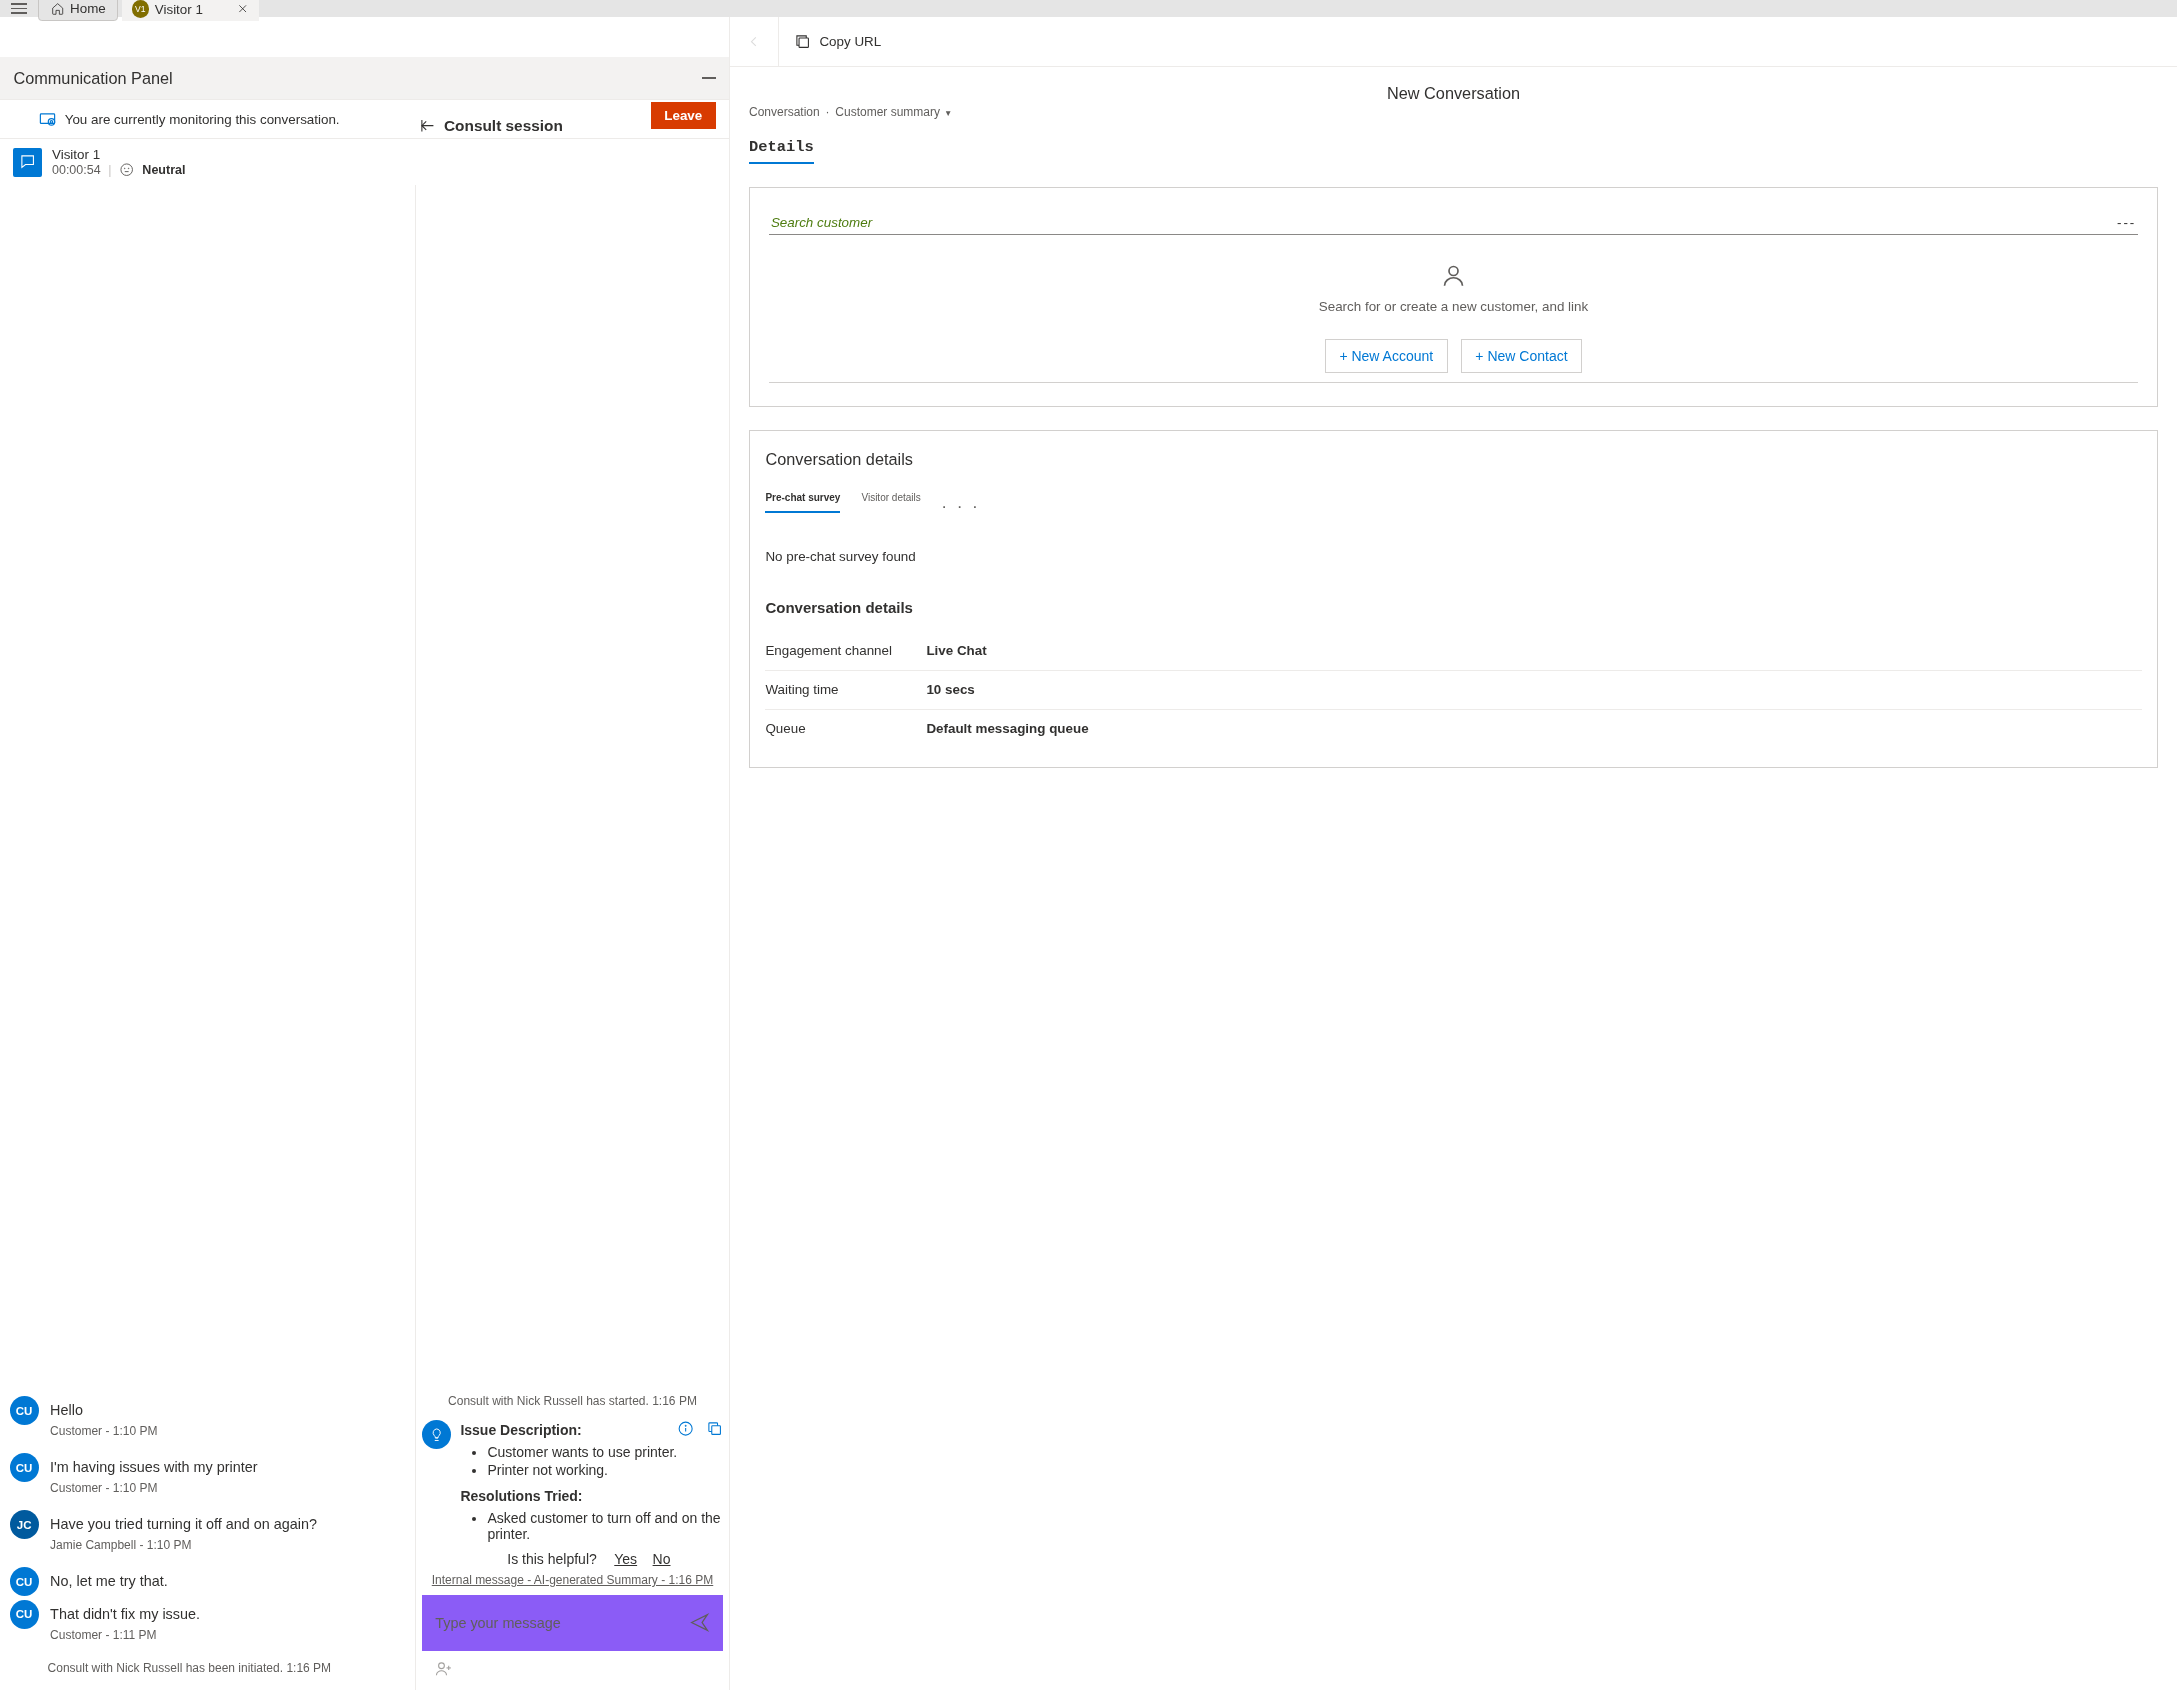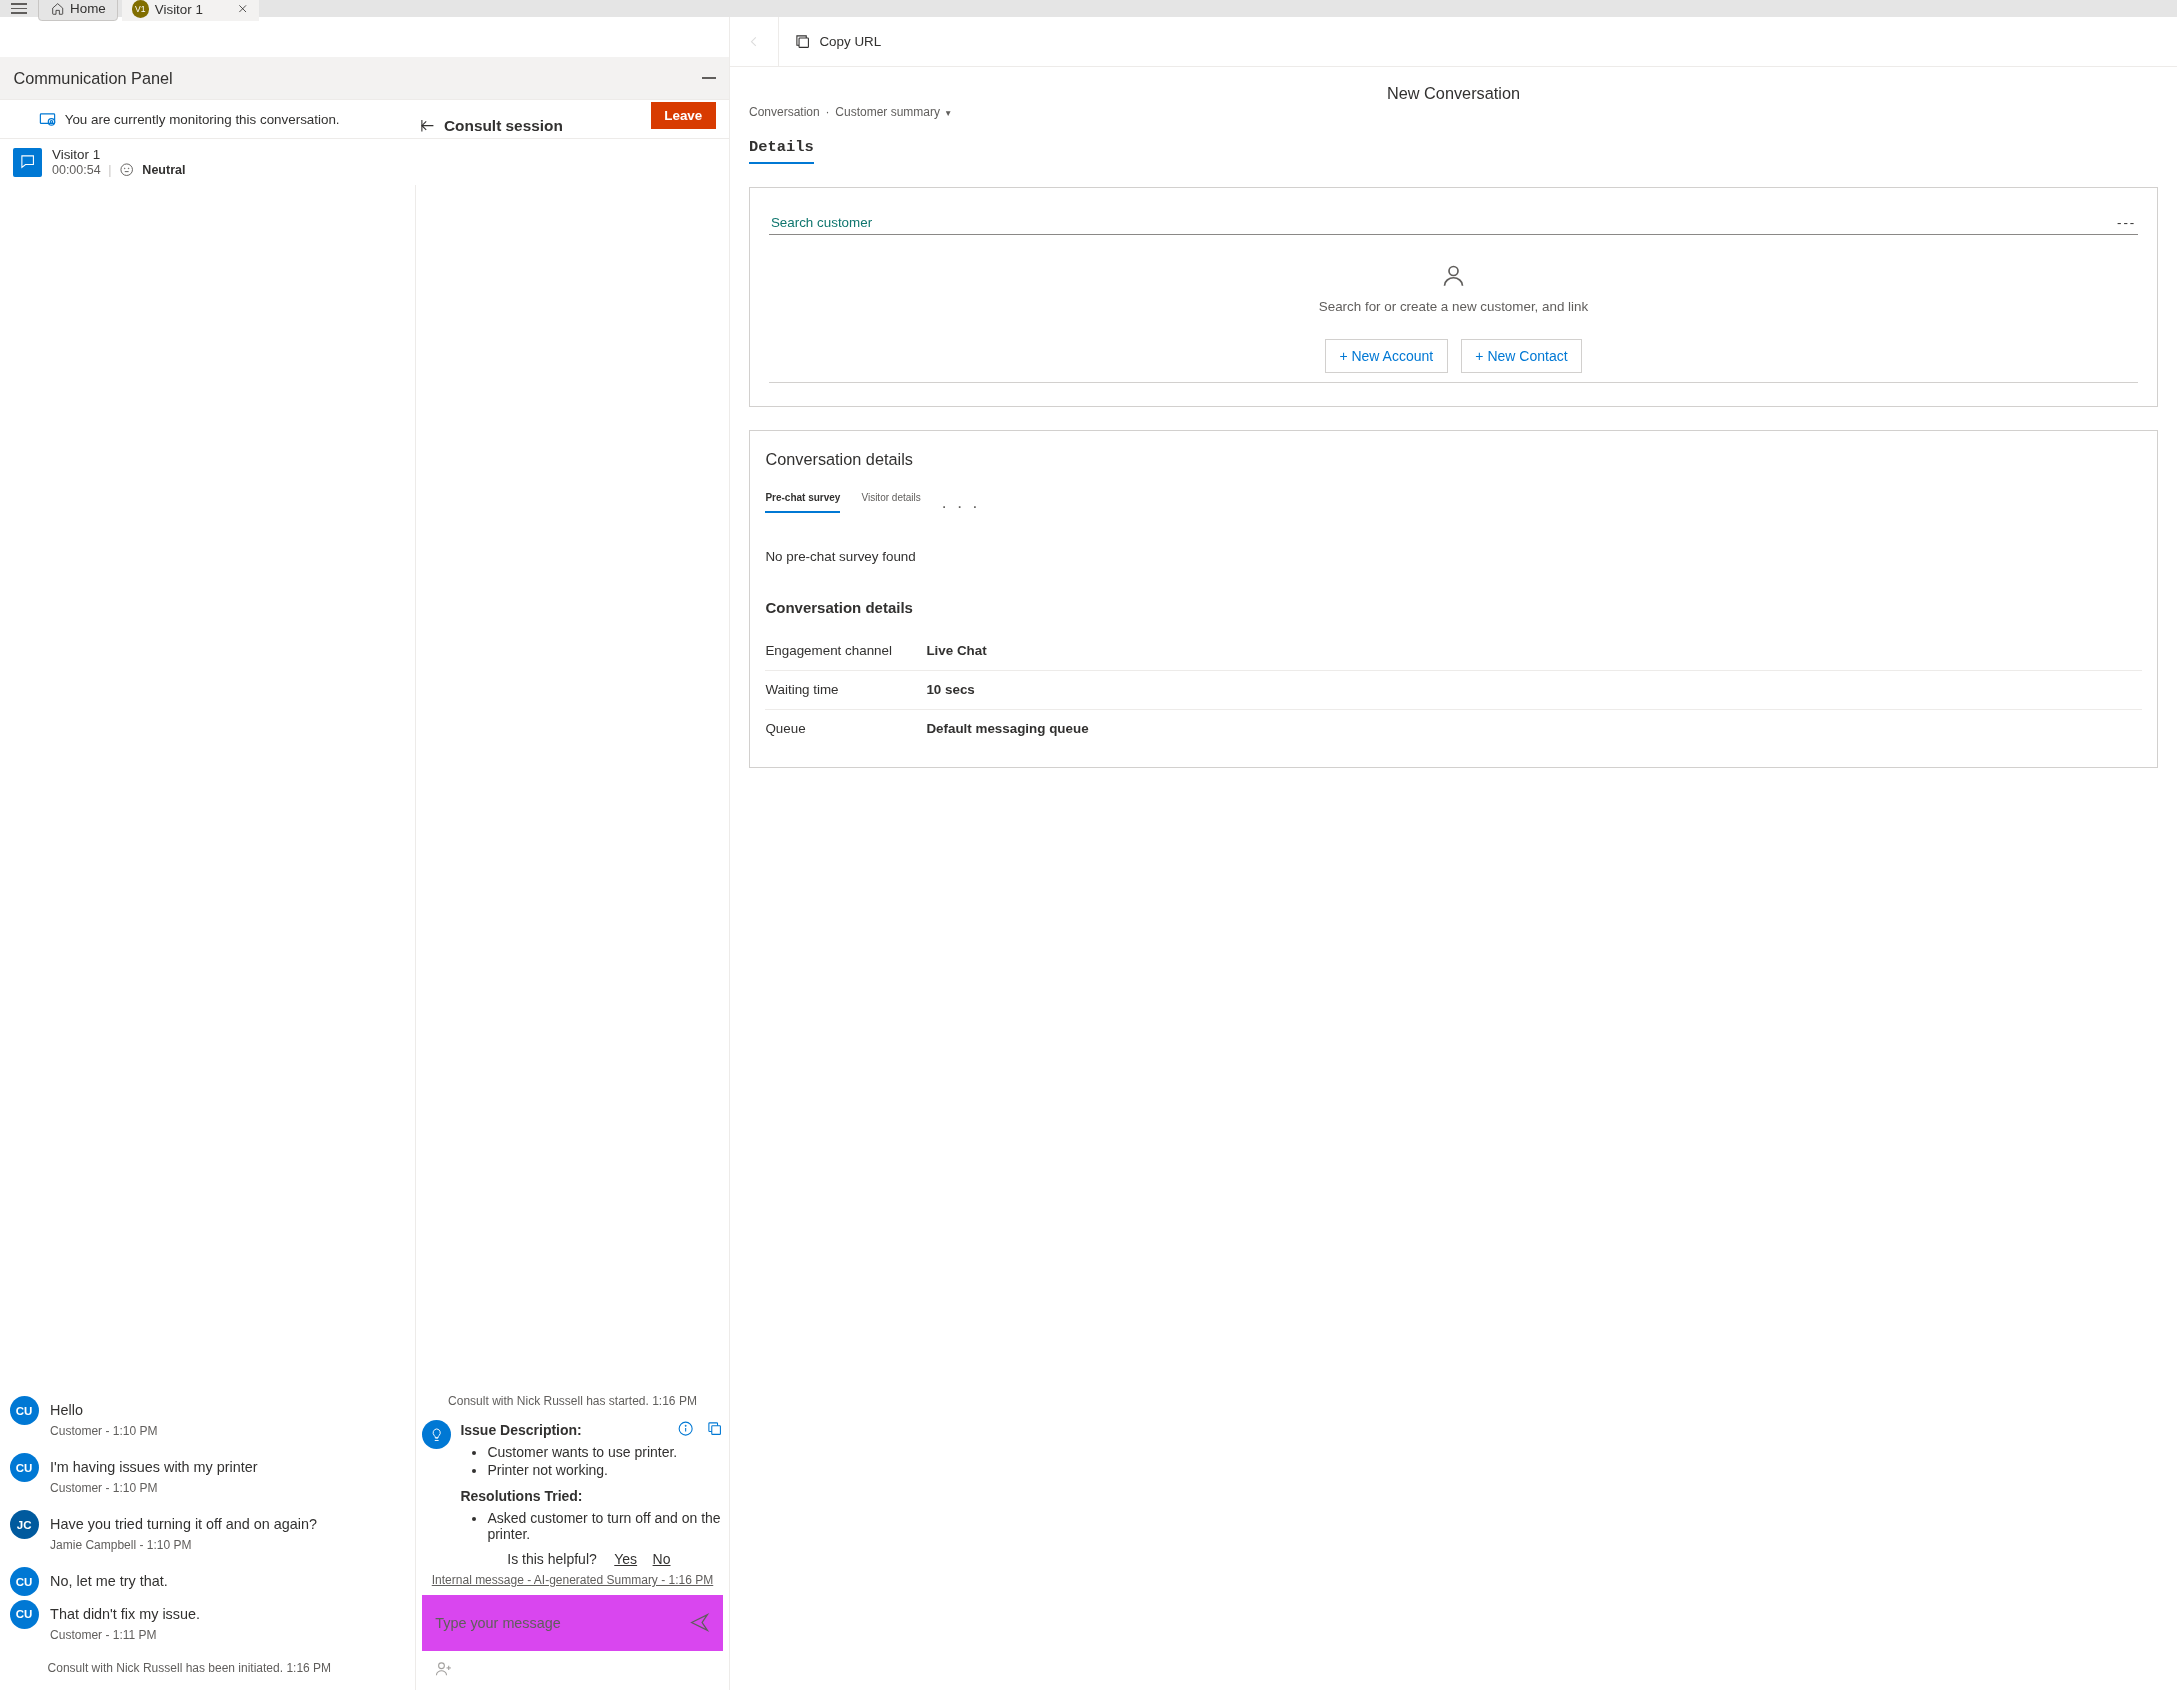--- a/index.html
+++ b/index.html
@@ -72,21 +72,21 @@
 .ai-content { flex: 1; font-size: 14px; }
 .ai-content h4 { font-weight: 600; font-size: 14px; margin-top: 1.9px; }
 .ai-content ul { margin: 5.8px 0 9.6px 27px; }
 .ai-content li { margin-bottom: 2.9px; }
 .ai-actions { float: right; display: flex; gap: 11.5px; }
 .ai-actions svg { width: 17.3px; height: 17.3px; color: #0078d4; cursor: pointer; }
 .ai-feedback { text-align: center; margin-top: 7.7px; }
 .ai-feedback a { text-decoration: underline; margin: 0 5.8px; cursor: pointer; }
 .internal-meta { font-size: 12px; color: #605e5c; text-align: center; margin-top: 5.8px; text-decoration: underline; }
 
-.compose { background: #d946ef; margin-top: 7.7px; padding: 17.3px 13.4px; display: flex; align-items: center; }
+.compose { background: #8b5cf6; margin-top: 7.7px; padding: 17.3px 13.4px; display: flex; align-items: center; }
 .compose input { flex: 1; border: none; background: transparent; font-size: 14.4px; outline: none; color: #323130; }
 .compose input::placeholder { color: #605e5c; }
 .compose-send { width: 21px; height: 21px; color: #605e5c; cursor: pointer; }
 .compose-below { padding: 9.6px 13.4px; }
 .add-people { width: 17.3px; height: 17.3px; color: #a19f9d; cursor: pointer; }
 
 
 .right-topbar { display: flex; align-items: center; height: 50px; border-bottom: 1px solid #edebe9; padding: 0 15.4px; gap: 15.4px; }
 .back-arrow { width: 17.3px; height: 17.3px; color: #dcdcdc; }
 .vdiv { width: 1px; height: 50px; background: #edebe9; }
@@ -96,21 +96,21 @@
 .record-header { padding: 17.3px 19px 5.8px 19px; }
 .record-title { font-weight: 400; font-size: 16.3px; text-align: center; }
 .record-sub { font-size: 12px; color: #605e5c; margin-top: 1.9px; display: flex; align-items: center; gap: 5.8px; }
 .record-sub .chev { font-size: 9.6px; }
 
 .details-block { padding: 13.4px 19px; }
 .details-tab { font-weight: 700; font-size: 15.4px; border-bottom: 2.9px solid #0078d4; display: inline-block; padding-bottom: 5.8px; font-family: Liberation Mono, monospace; }
 
 .customer-card { margin: 9.6px 19px; border: 1px solid #d2d0ce; padding: 23px 19px; }
 .search-row { display: flex; justify-content: space-between; border-bottom: 1px solid #8a8886; padding: 3.8px 1.9px; margin-bottom: 27px; }
-.search-label { color: #0f766e; }
+.search-label { color: #4d7c0f; font-style: italic; }
 .dashes { letter-spacing: 1.9px; color: #323130; }
 .empty-cust { text-align: center; }
 .empty-cust svg { width: 27px; height: 27px; color: #605e5c; margin-bottom: 7.7px; }
 .empty-text { color: #605e5c; }
 .btn-row { display: flex; gap: 13.4px; justify-content: center; margin-top: 25px; padding-bottom: 9.6px; border-bottom: 1px solid #d2d0ce; }
 .btn-outline { border: 1px solid #d2d0ce; background: #fff; color: #0078d4; padding: 7.7px 13.4px; cursor: pointer; font-size: 14px; }
 
 .convo-card { margin: 13.4px 19px; border: 1px solid #d2d0ce; padding: 19px 15.4px; }
 .convo-title { font-size: 16.3px; margin-bottom: 23px; }
 .inner-tabs { display: flex; gap: 21px; border-bottom: 1px solid transparent; }

